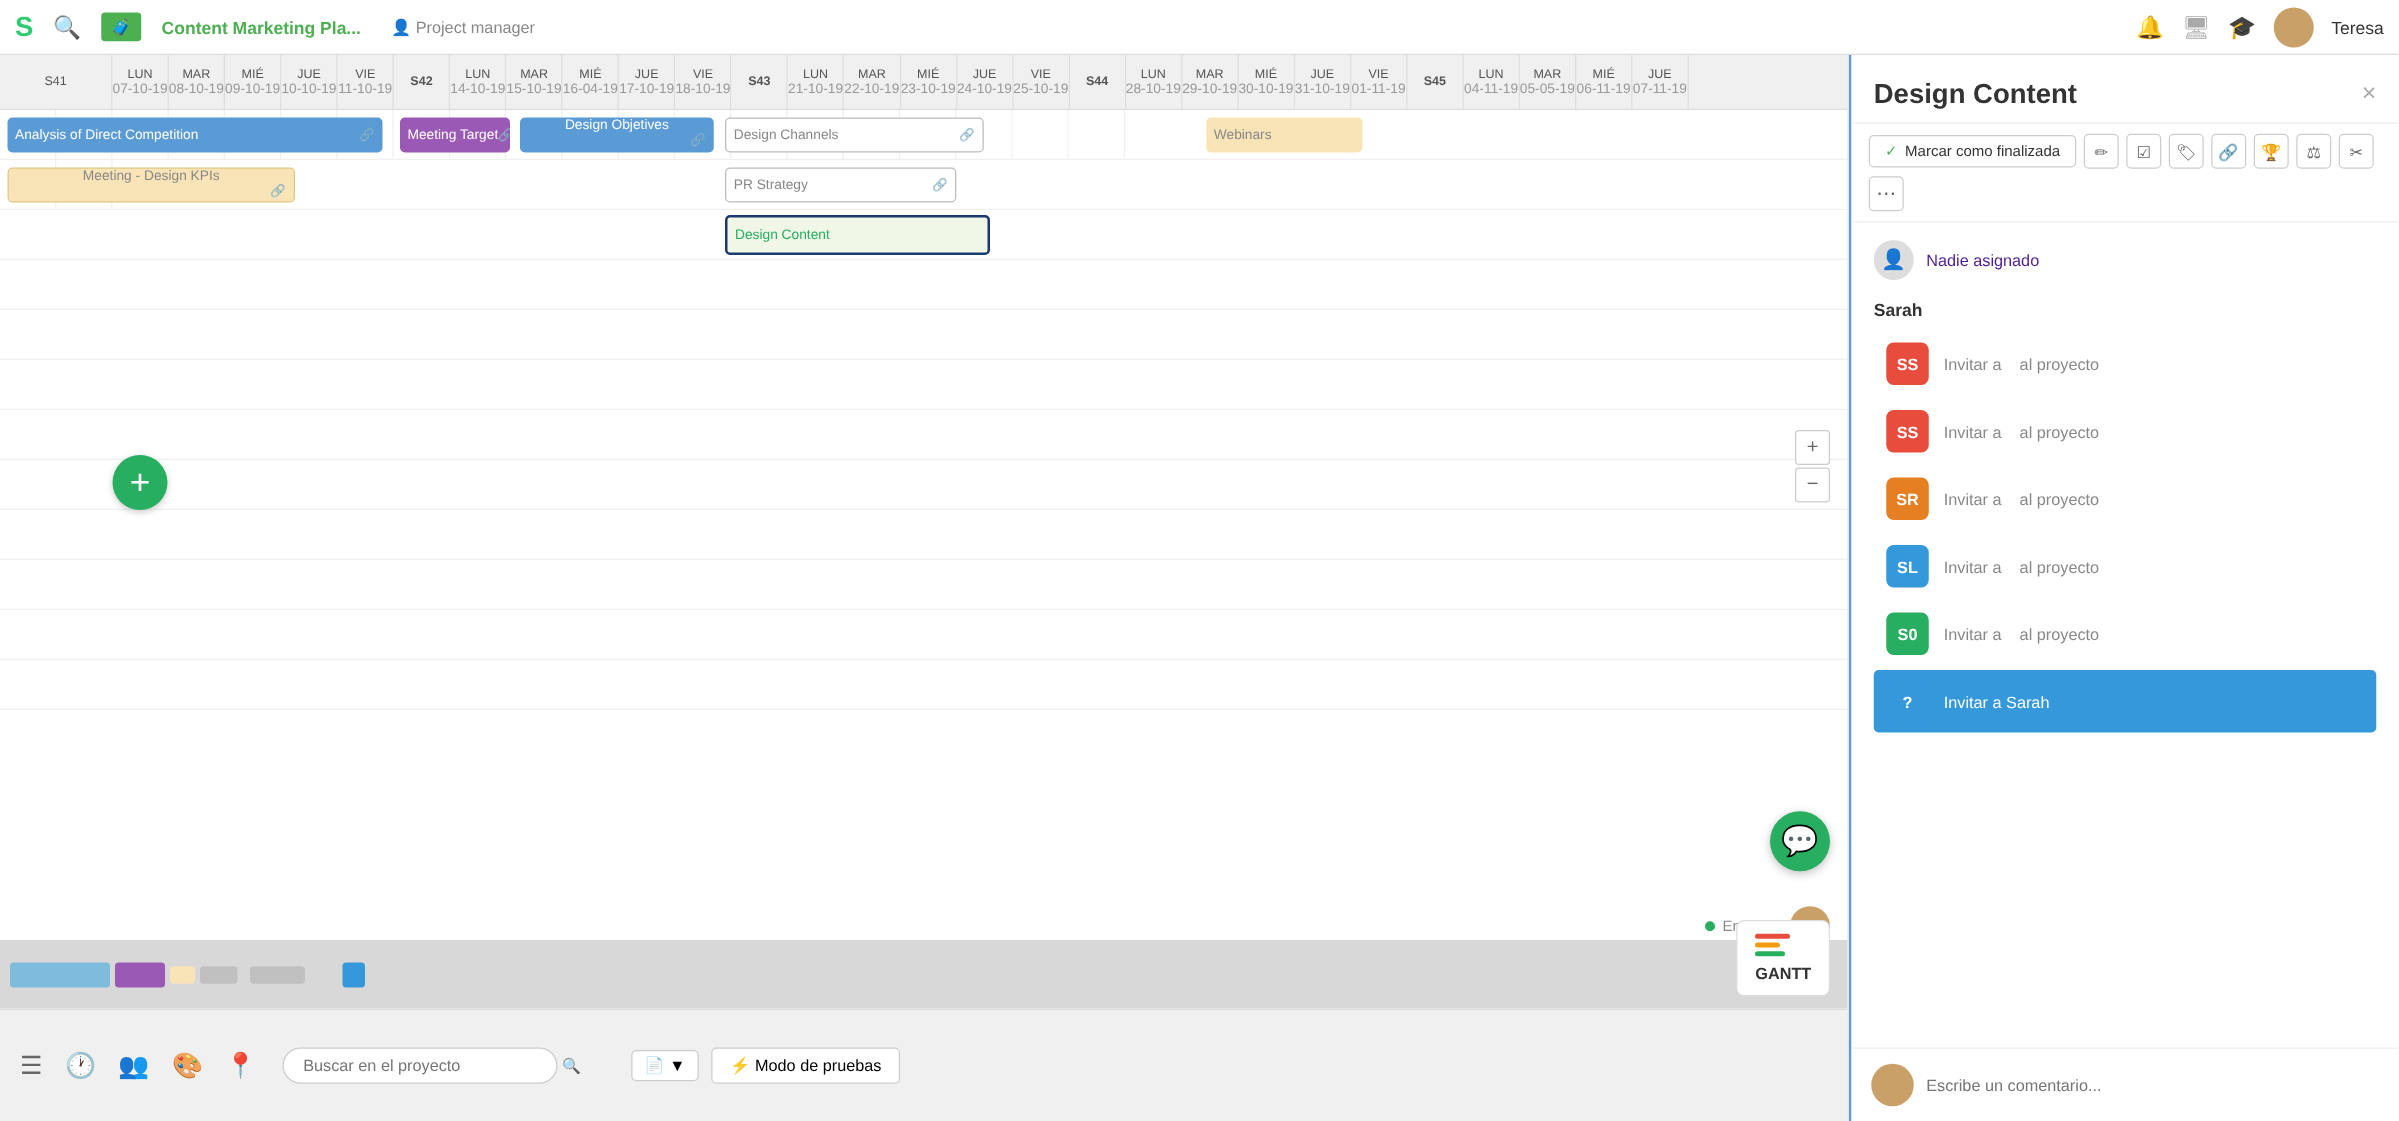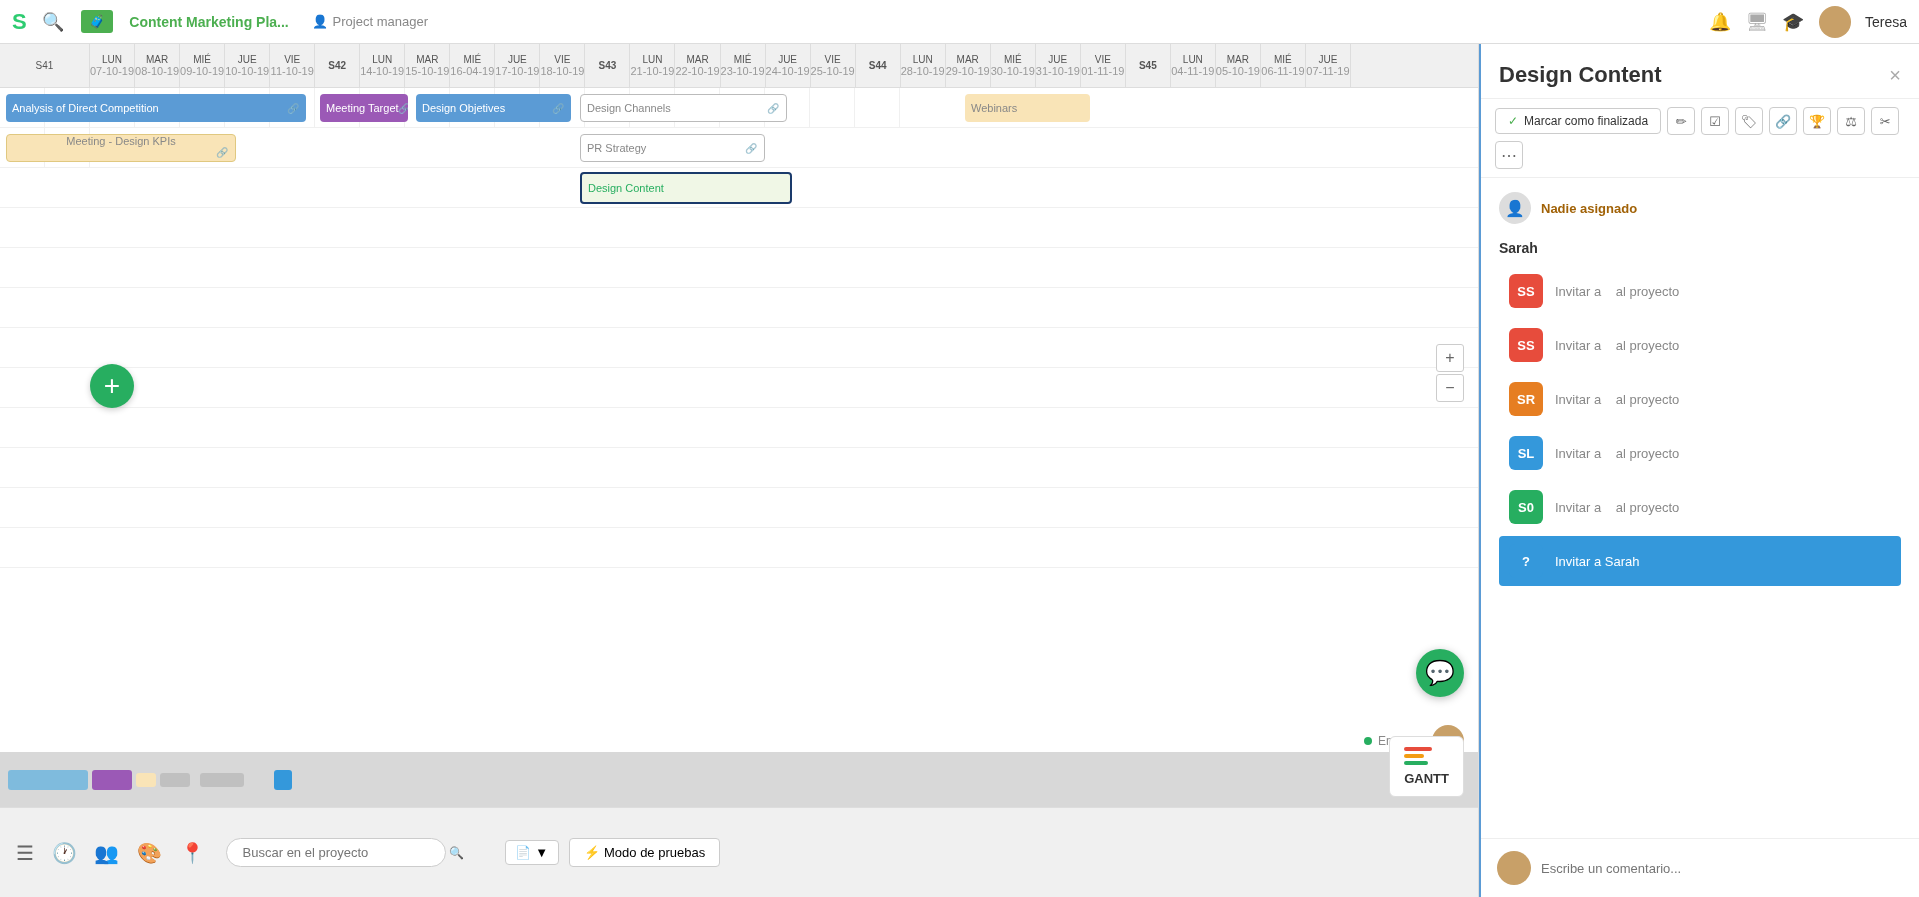--- a/index.html
+++ b/index.html
@@ -84,21 +84,21 @@
       width: 28px; height: 28px; border: 1px solid #ccc; border-radius: 4px;
       display: flex; align-items: center; justify-content: center;
       font-size: 13px; color: #666; cursor: pointer; background: #fff;
     }
     .tool-more { font-size: 16px; }
 
     .panel-body { flex: 1; overflow-y: auto; padding: 14px 18px; }
 
     .assignee-row { display: flex; align-items: center; gap: 10px; margin-bottom: 16px; }
     .assignee-avatar { width: 32px; height: 32px; border-radius: 50%; background: #ddd; display: flex; align-items: center; justify-content: center; font-size: 16px; color: #aaa; }
-    .assignee-name { color: #a16207; font-size: 13px; font-weight: bold; }
+    .assignee-name { color: #4c1d95; font-size: 13px; }
 
     .section-label { font-size: 14px; font-weight: bold; color: #333; margin-bottom: 10px; }
 
     .invite-list { display: flex; flex-direction: column; gap: 4px; }
     .invite-item {
       display: flex; align-items: center; gap: 12px;
       padding: 8px 10px; border-radius: 4px;
     }
     .invite-avatar {
       width: 34px; height: 34px; border-radius: 6px;
@@ -321,21 +321,21 @@
       </div>
       <div class="gantt-header-cell" style="min-width:45px; font-weight:bold;">
         <span>S45</span>
       </div>
       <div class="gantt-header-cell" style="min-width:45px;">
         <span>LUN</span>
           <span class="week">04-11-19</span>
       </div>
       <div class="gantt-header-cell" style="min-width:45px;">
         <span>MAR</span>
-          <span class="week">05-10-19</span>
+          <span class="week">05-05-19</span>
       </div>
       <div class="gantt-header-cell" style="min-width:45px;">
         <span>MIÉ</span>
           <span class="week">06-11-19</span>
       </div>
       <div class="gantt-header-cell" style="min-width:45px;">
         <span>JUE</span>
           <span class="week">07-11-19</span>
       </div>
     </div>
@@ -367,21 +367,21 @@
         </div>
 
         <div class="gantt-task task-blue" style="left:6px; top:6px; width:300px; position:absolute;">
           <span>Analysis of Direct Competition</span>
           <span class="task-link-icon">🔗</span>
         </div>
         <div class="gantt-task task-purple" style="left:320px; top:6px; width:88px; position:absolute;">
           <span>Meeting Target</span>
           <span class="task-link-icon">🔗</span>
         </div>
-        <div class="gantt-task task-blue" style="left:416px; top:6px; width:155px; position:absolute;">
+        <div class="gantt-task task-blue" style="left:416px; top:6px; width:155px; position:absolute;flex-direction:column;">
           <span>Design Objetives</span>
           <span class="task-link-icon">🔗</span>
         </div>
         <div class="gantt-task task-gray-outline" style="left:580px; top:6px; width:207px; position:absolute;">
           <span>Design Channels</span>
           <span class="task-link-icon" style="color:#aaa;">🔗</span>
         </div>
         <div class="gantt-task task-webinar" style="left:965px; top:6px; width:125px; position:absolute;">
           <span>Webinars</span>
         </div>

